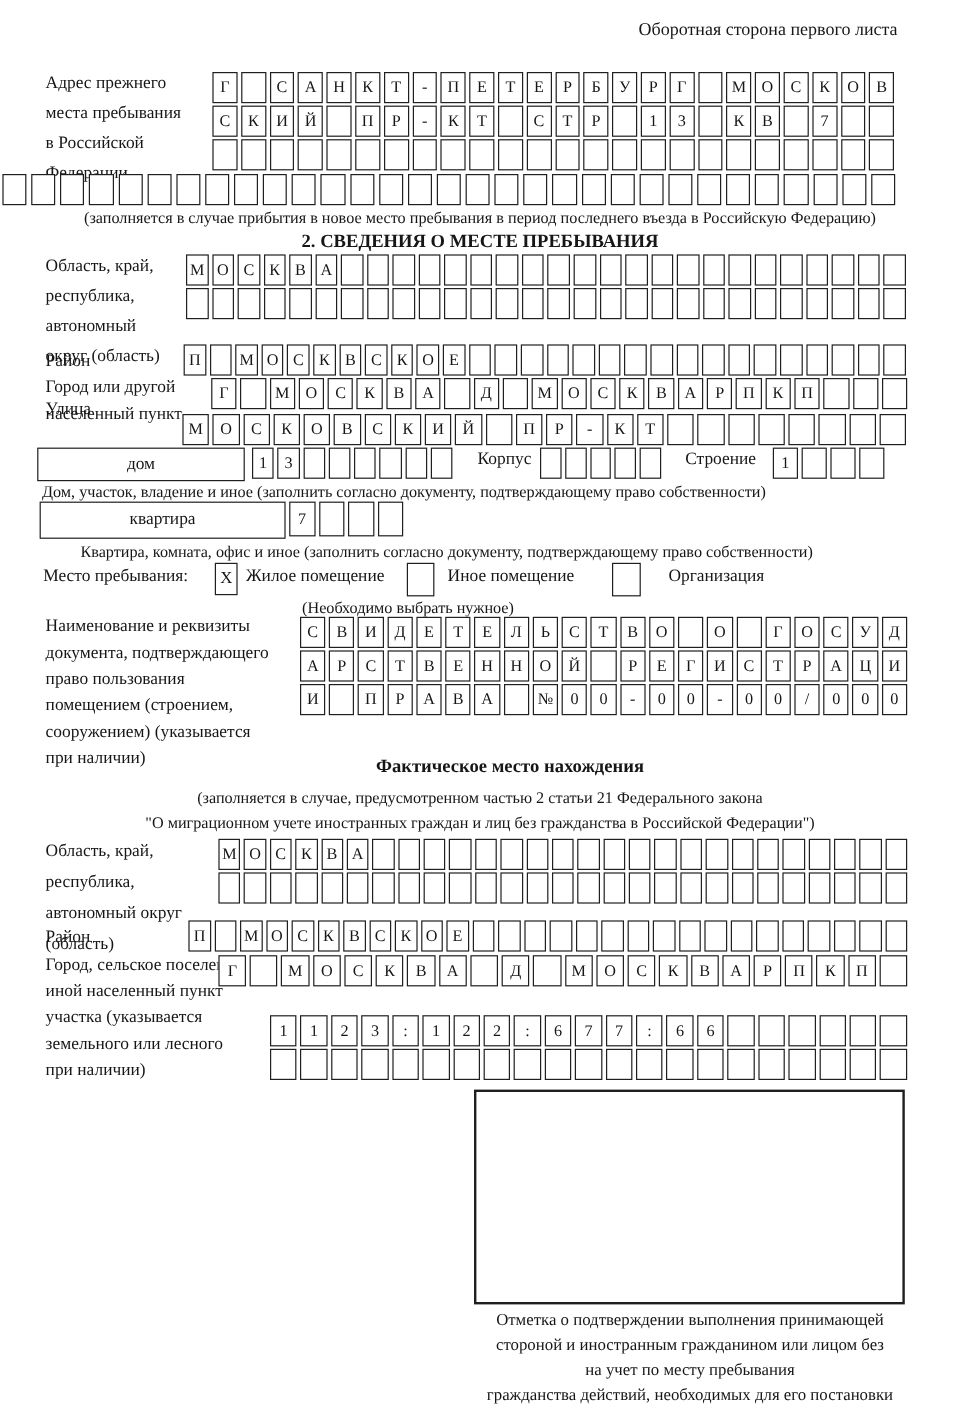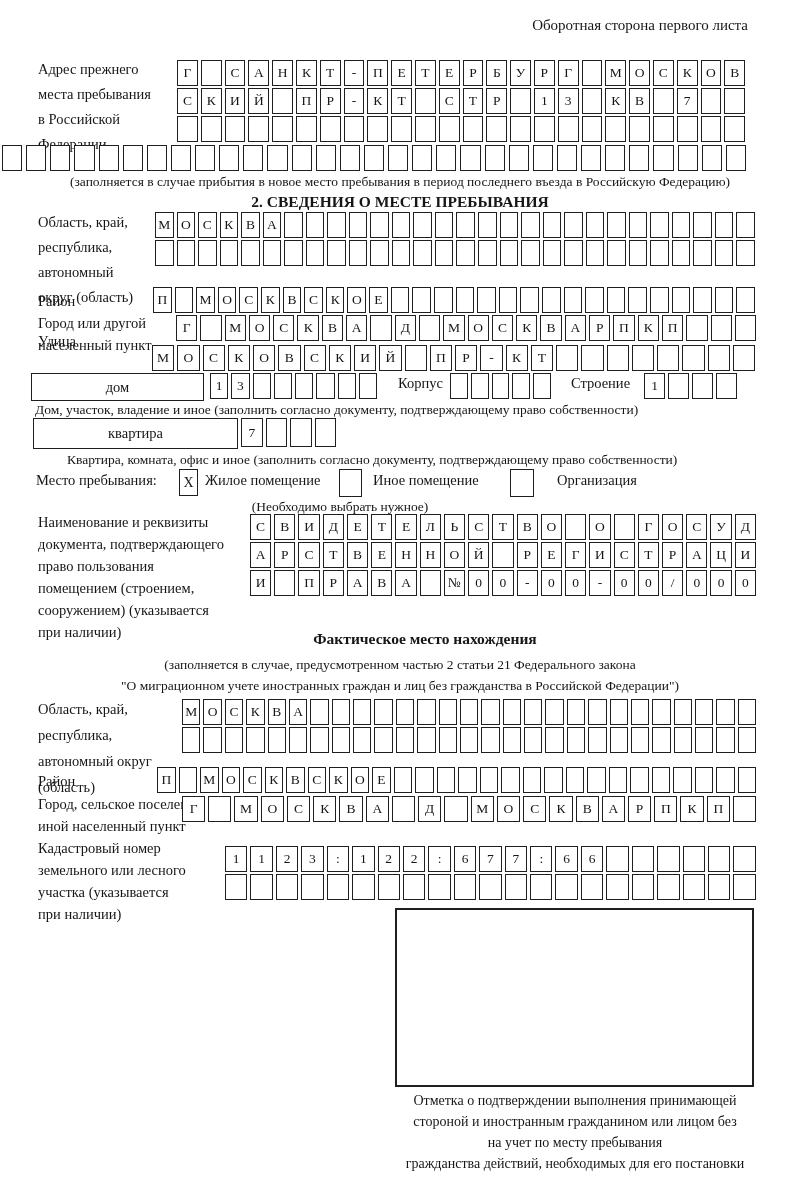--- a/index.html
+++ b/index.html
@@ -619,23 +619,22 @@
       <span class="cell">В</span>
       <span class="cell">А</span>
       <span class="cell">Р</span>
       <span class="cell">П</span>
       <span class="cell">К</span>
       <span class="cell">П</span>
       <span class="cell"></span>
     </div>
 
   <div class="abs label tight" id="kad-label">
-      <div>Кадастровый номер</div>
+      <div>участка (указывается</div>
       <div>земельного или лесного</div>
-      <div>участка (указывается</div>
       <div>при наличии)</div>
     </div>
   <div class="abs boxrow" id="kad-r1">
       <span class="cell">1</span>
       <span class="cell">1</span>
       <span class="cell">2</span>
       <span class="cell">3</span>
       <span class="cell">:</span>
       <span class="cell">1</span>
       <span class="cell">2</span>

